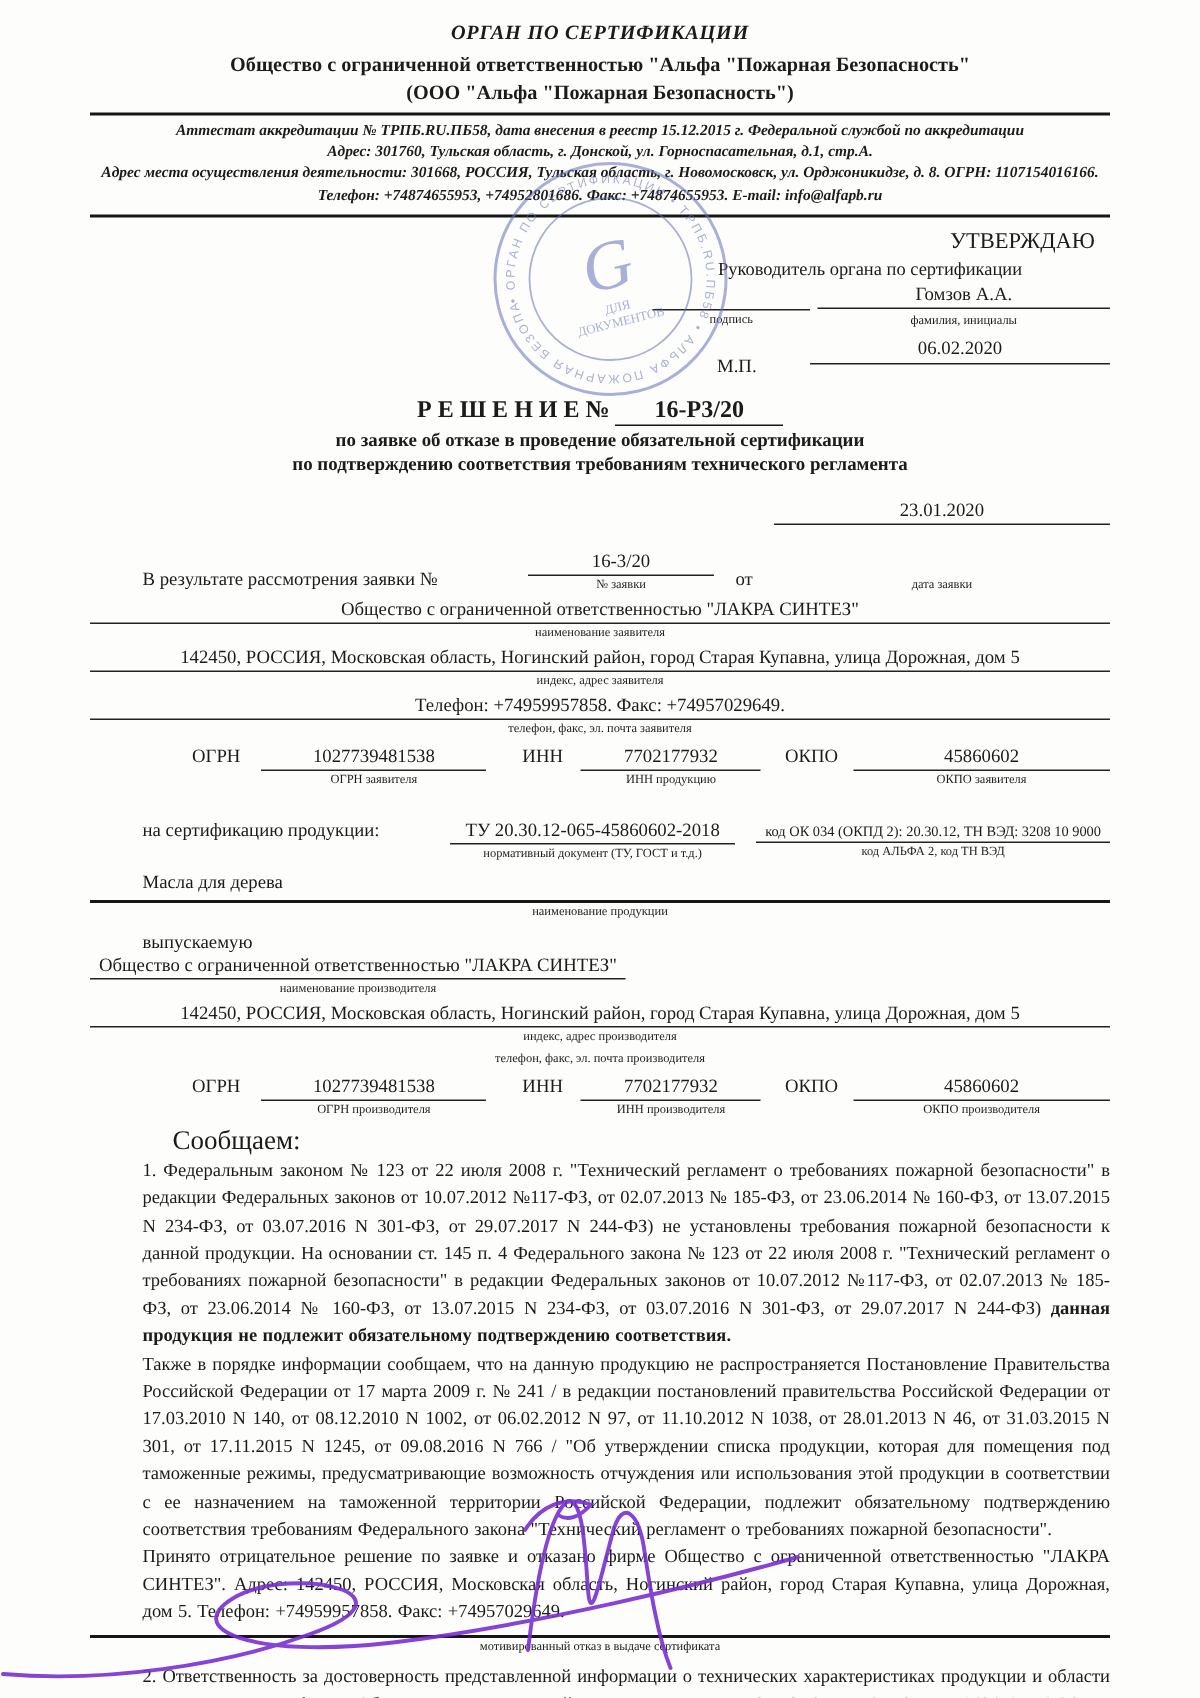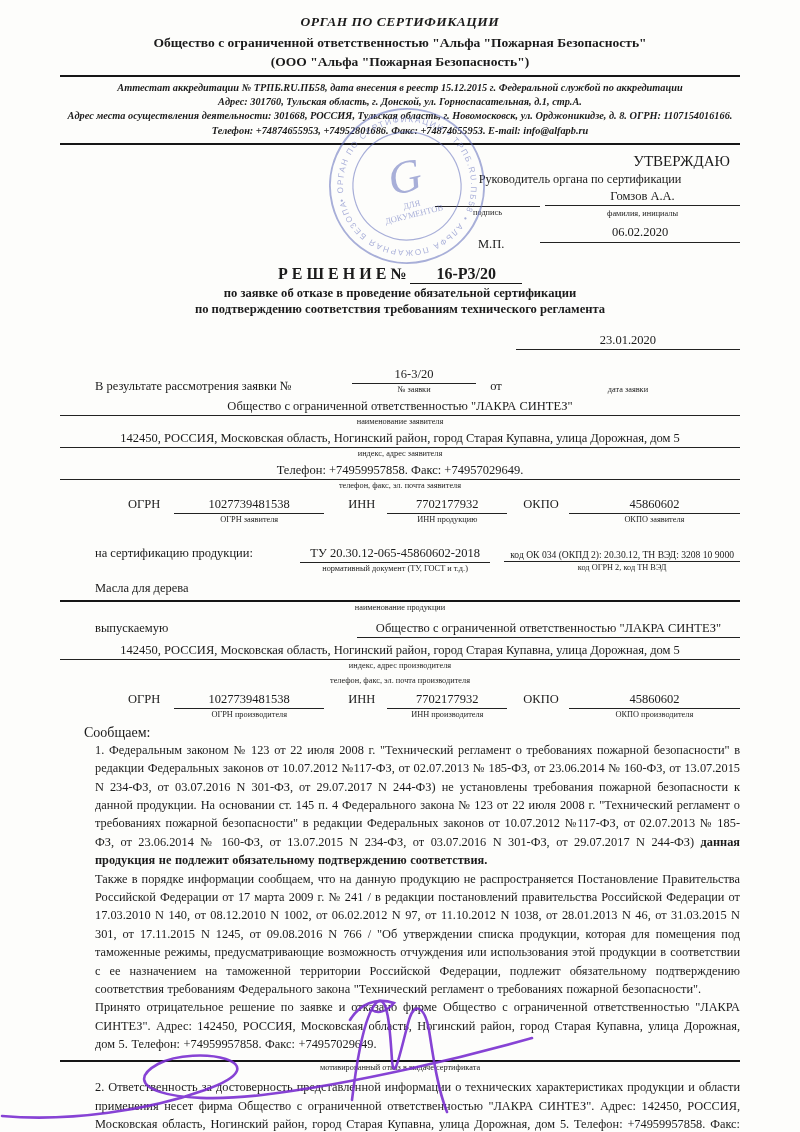--- a/index.html
+++ b/index.html
@@ -41,25 +41,25 @@
   .fld{display:flex;flex-direction:column;}
   .fld .val{text-align:center;border-bottom:1.2px solid #222;padding:0 6px 1px 6px;white-space:nowrap;}
   .sub{font-size:8.3px;text-align:center;padding-top:1px;color:#1d1d1d;}
   .fw{margin-top:5px;}
   .fw .val{display:block;text-align:center;border-bottom:1.2px solid #222;padding-bottom:1px;}
   .codes-row{display:flex;margin-top:7px;align-items:flex-start;}
   .code-lbl{white-space:nowrap;}
   .prod-row{display:flex;margin-top:22px;align-items:flex-start;}
   .prodname{margin:8px 0 0 35px;}
   .prodline{border-top:2px solid #161616;margin-top:4px;}
-  .vyp-row{display:flex;margin-top:9px;align-items:flex-start;}
+  .vyp-row{display:flex;margin-top:9px;align-items:flex-start;flex-direction:column;}
 
   
   .para{font-size:12.35px;line-height:1.49;text-align:justify;margin:0 0 0 35px;word-spacing:.5px;}
-  .soobsh{margin:6px 0 0 24px;font-size:14px;}
+  .soobsh{margin:6px 0 0 55px;font-size:18px;}
   .divider{border-top:2px solid #161616;margin-top:7px;}
   .div-label{font-size:8.3px;text-align:center;padding-top:1px;} .mt6{margin-top:6px;}
   .sig-svg{position:absolute;left:0px;top:988px;width:560px;height:144px;pointer-events:none;}
 </style>
 </head>
 <body>
 
 <div class="page">
   <div class="inner">
 
@@ -140,32 +140,33 @@
       </div>
 
       <div class="prod-row">
         <span style="margin-left:35px;width:205px;">на сертификацию продукции:</span>
         <span class="fld" style="flex:1;">
           <span class="val">ТУ 20.30.12-065-45860602-2018</span>
           <span class="sub">нормативный документ (ТУ, ГОСТ и т.д.)</span>
         </span>
         <span class="fld" style="flex:1.05;margin-left:14px;">
           <span class="val" style="font-size:9.6px;padding-top:3px;">код ОК 034 (ОКПД 2): 20.30.12, ТН ВЭД: 3208 10 9000</span>
-          <span class="sub">код ОГРН 2, код ТН ВЭД</span>
+          <span class="sub">код АЛЬФА 2, код ТН ВЭД</span>
         </span>
       </div>
 
       <div class="prodname">Масла для дерева</div>
       <div class="prodline"></div>
       <div class="sub">наименование продукции</div>
 
       <div class="vyp-row">
         <span style="margin-left:35px;width:262px;">выпускаемую</span>
         <span class="fld" style="flex:1;">
           <span class="val">Общество с ограниченной ответственностью "ЛАКРА СИНТЕЗ"</span>
+          <span class="sub">наименование производителя</span>
         </span>
       </div>
       <div class="fw">
         <span class="val">142450, РОССИЯ, Московская область, Ногинский район, город Старая Купавна, улица Дорожная, дом 5</span>
         <div class="sub">индекс, адрес производителя</div>
       </div>
       <div class="fw">
         <div class="sub">телефон, факс, эл. почта производителя</div>
       </div>
 

